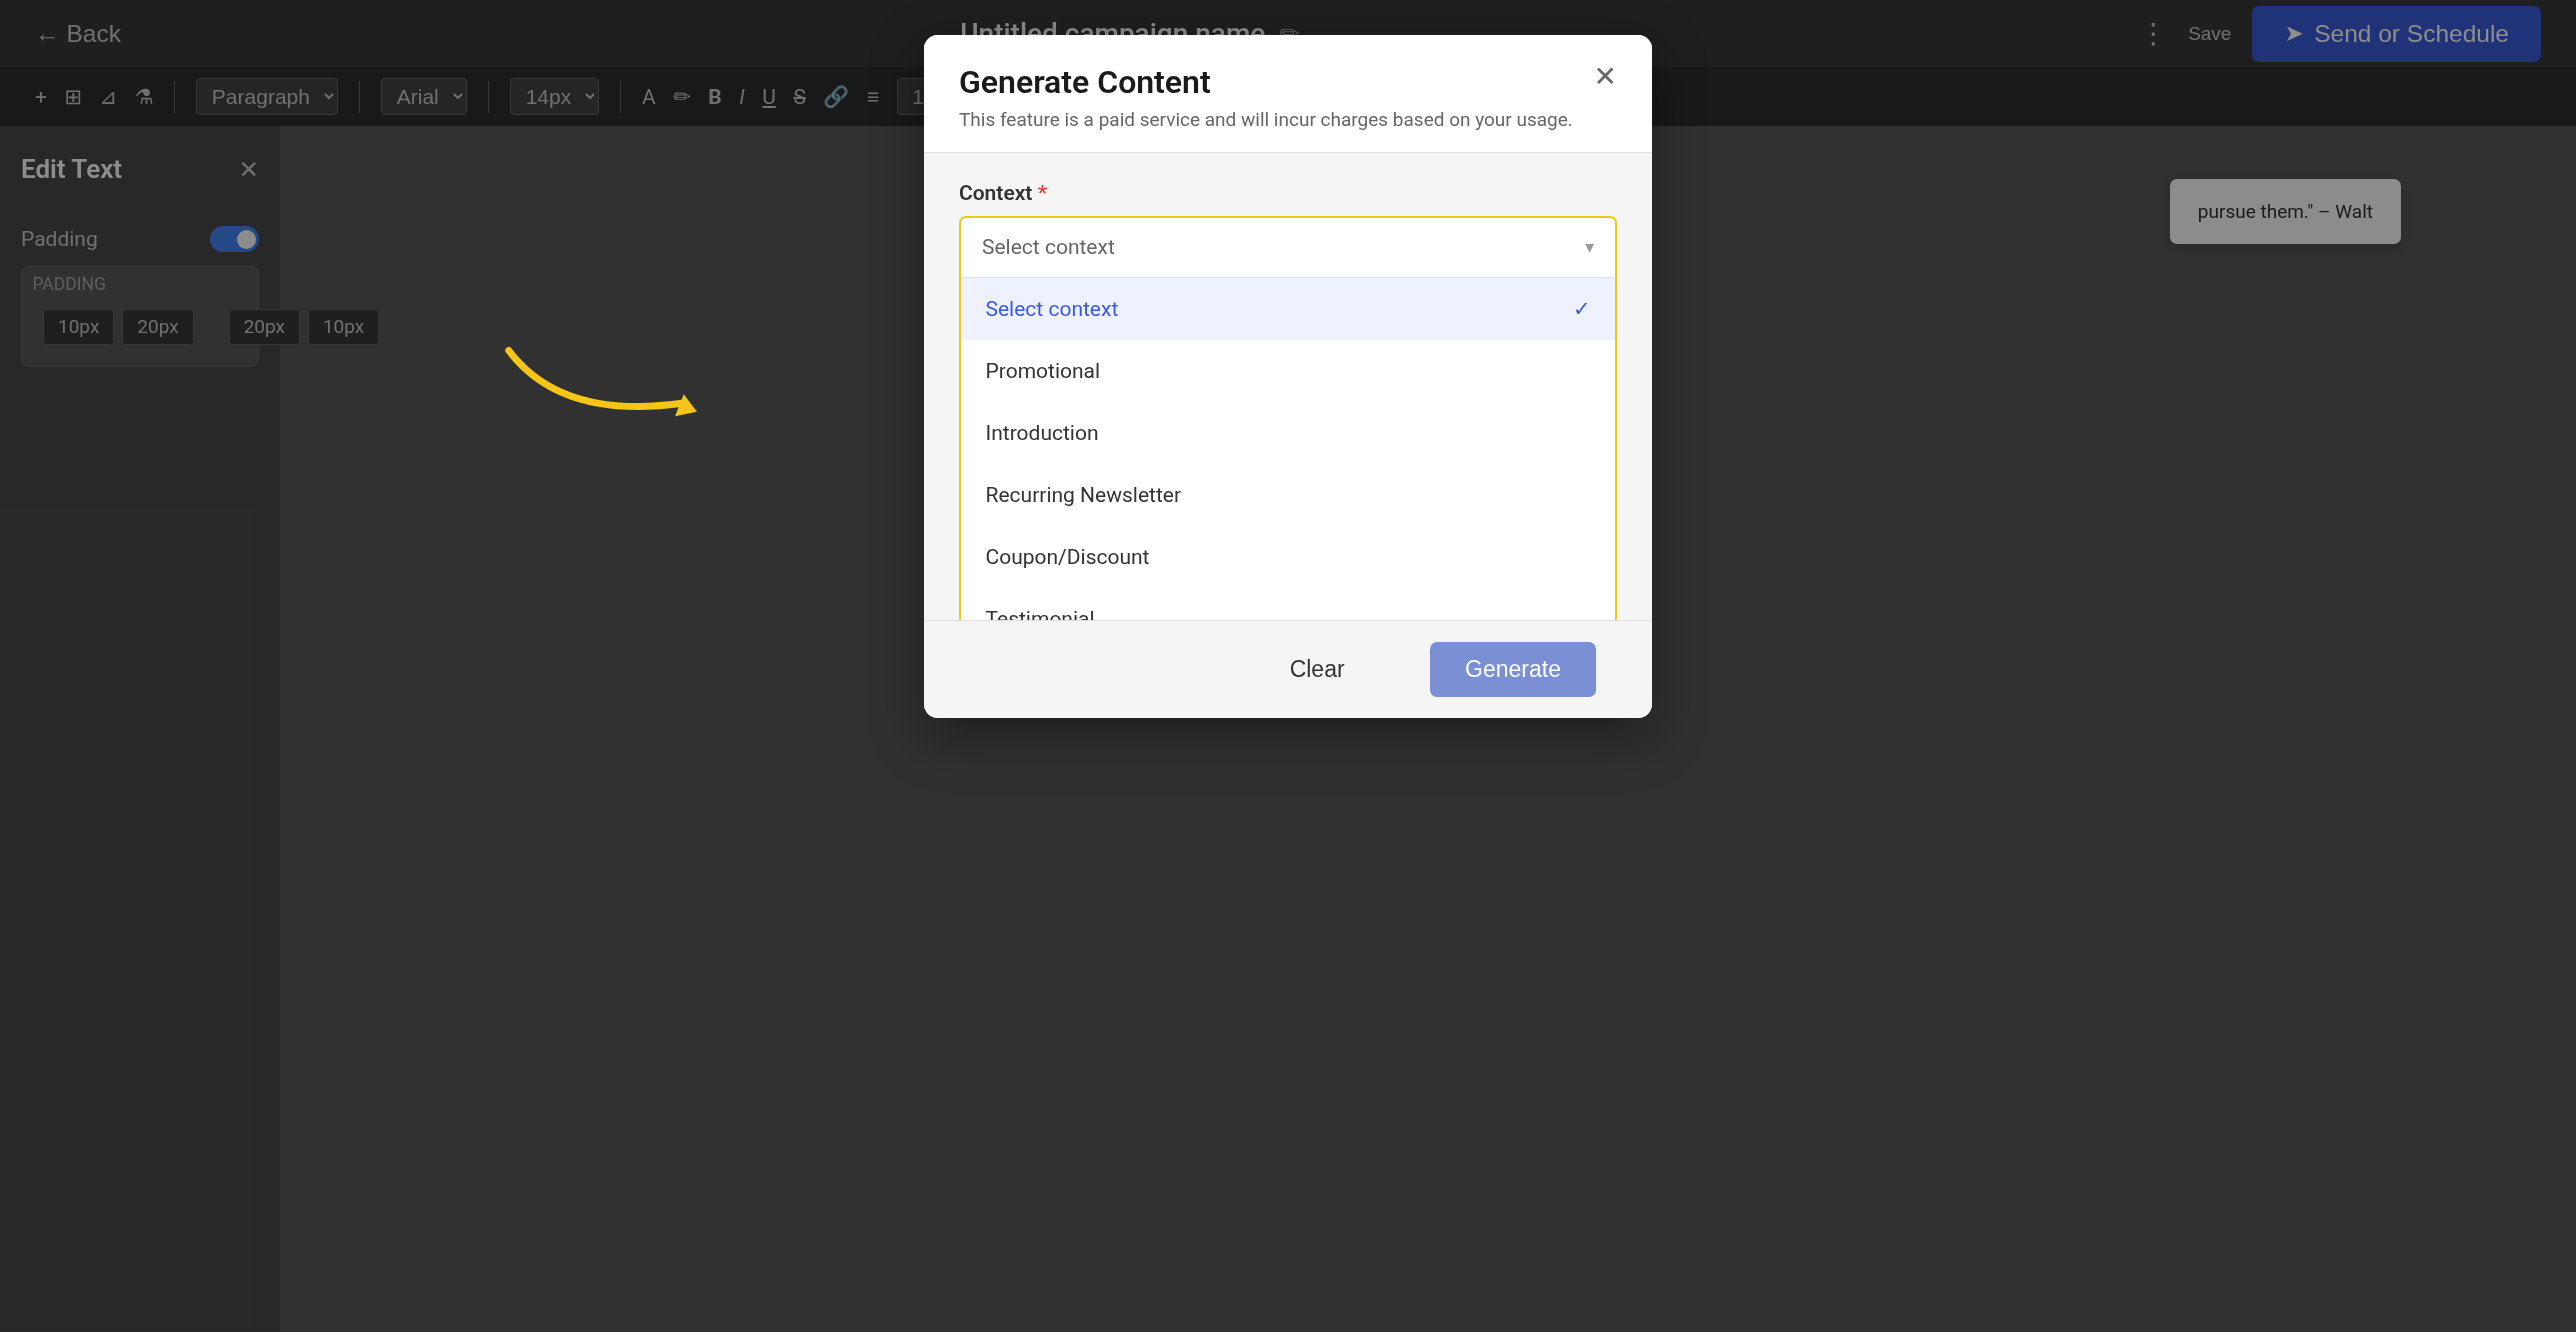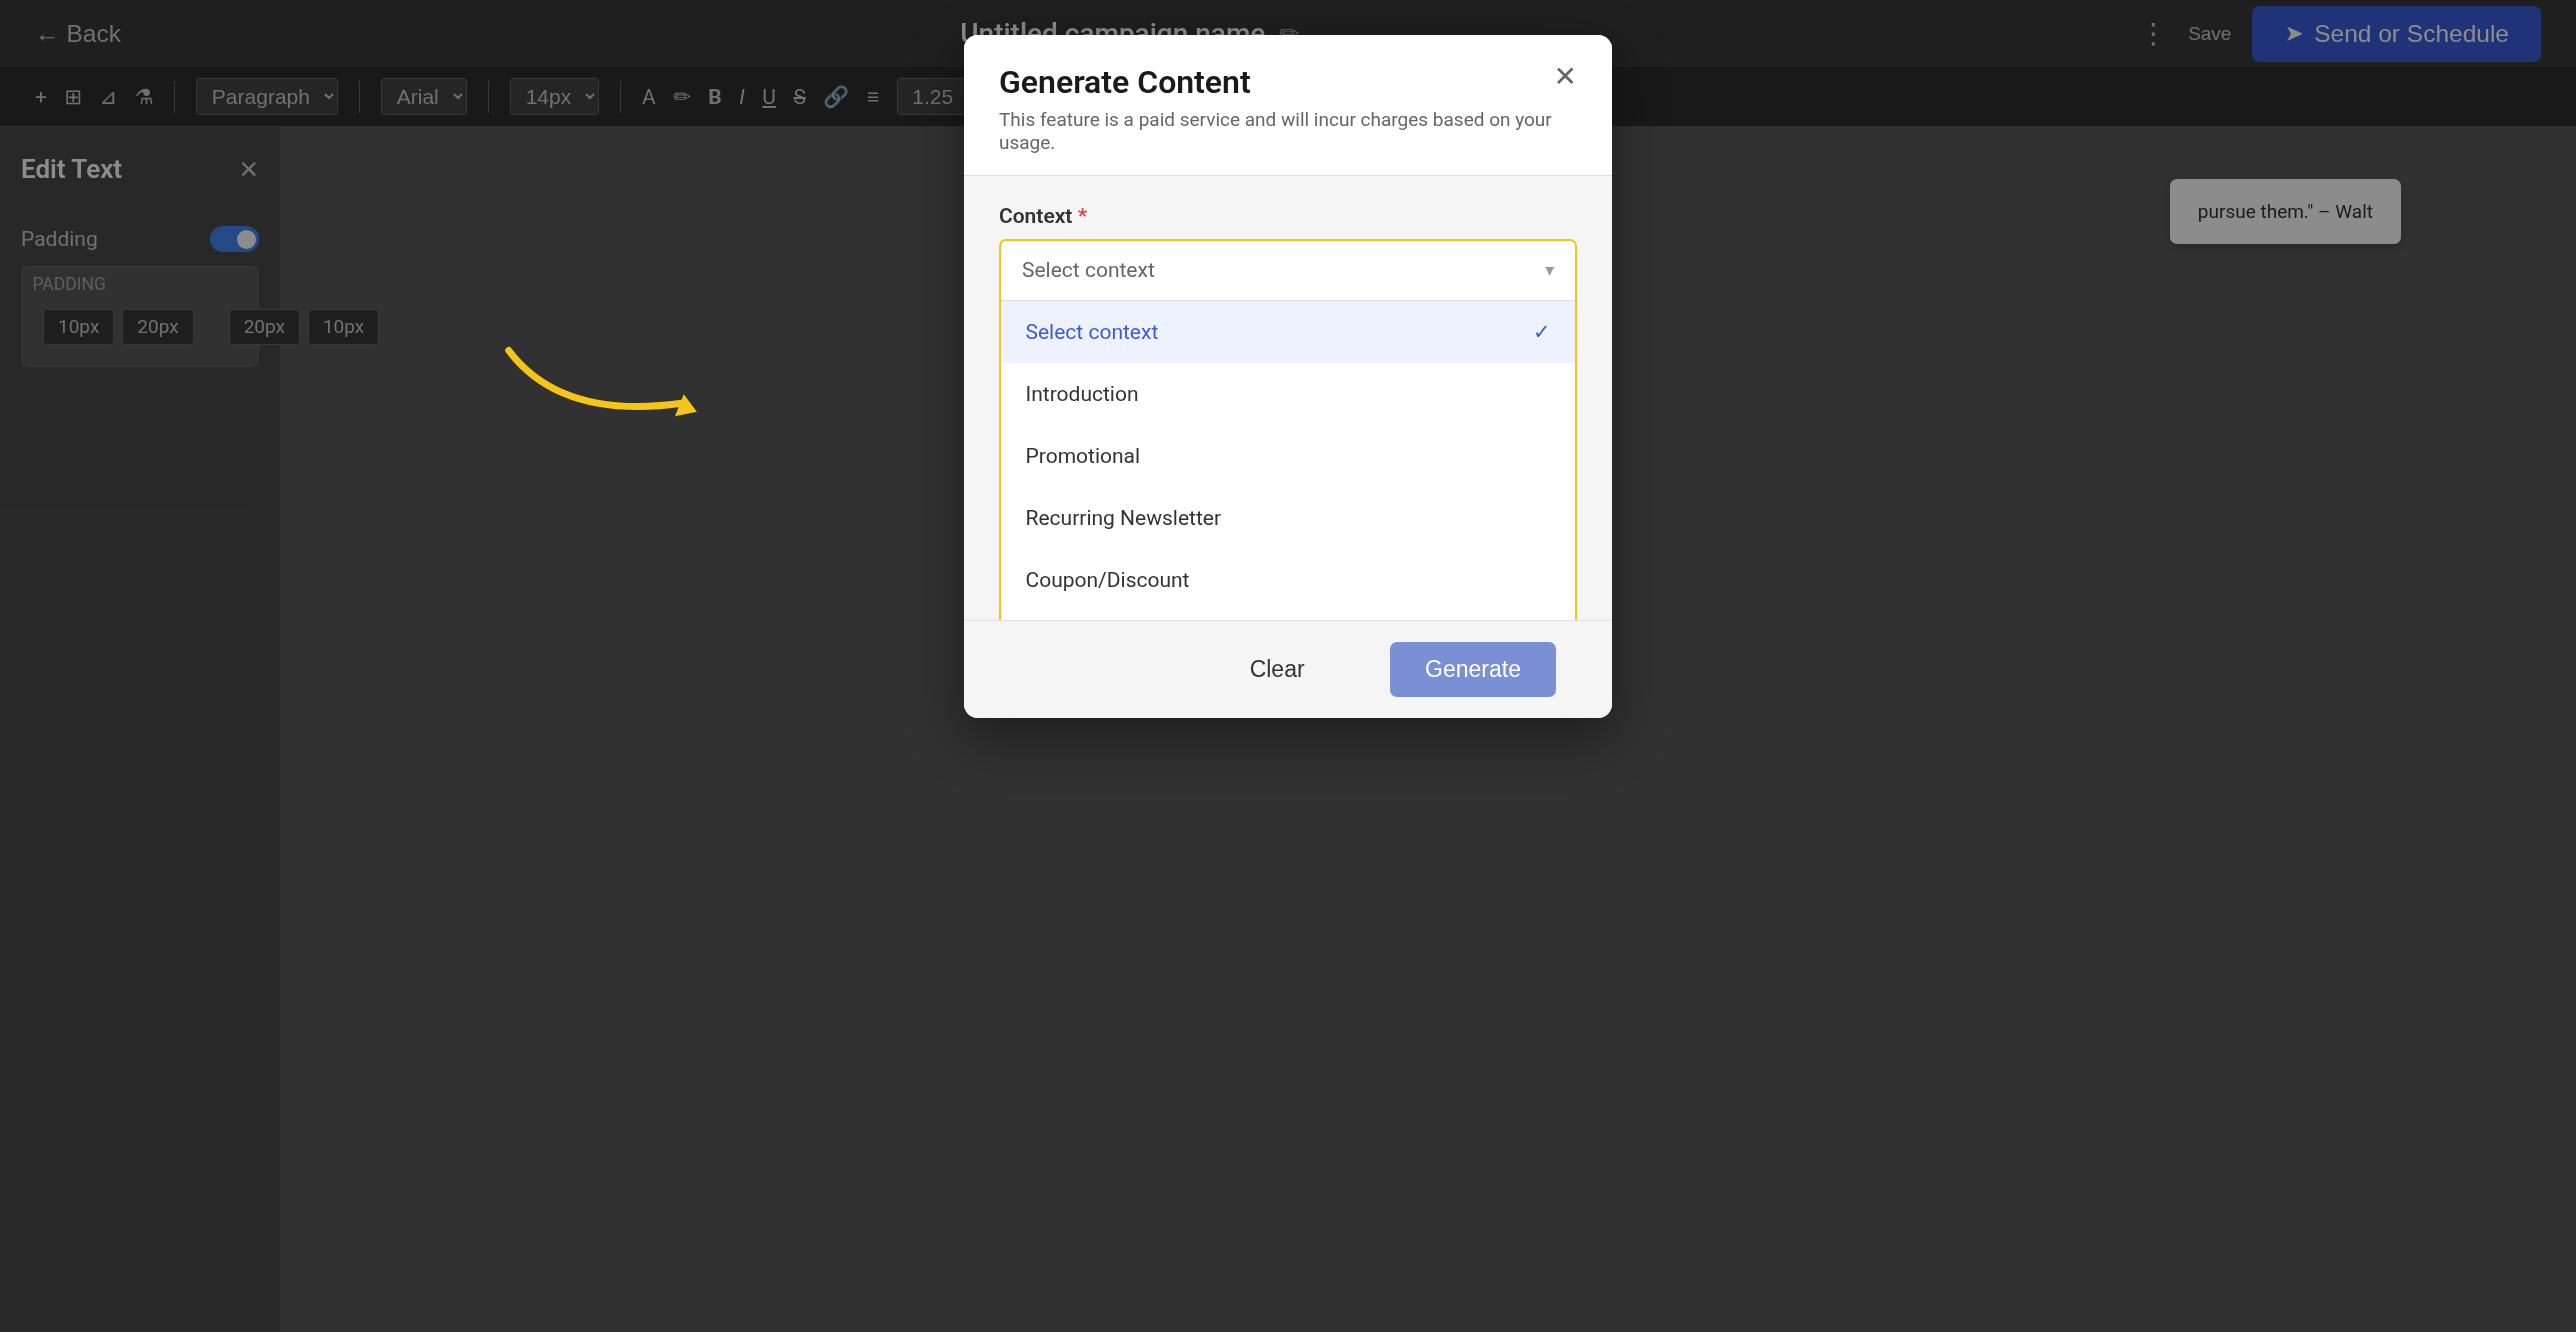--- a/index.html
+++ b/index.html
@@ -241,21 +241,21 @@
       display: flex;
       align-items: flex-start;
       justify-content: center;
       padding-top: 35px;
     }
 
     
     .modal {
       background: #f5f5f5;
       border-radius: 14px;
-      width: 648px;
+      width: 728px;
       max-height: 683px;
       overflow: hidden;
       position: relative;
       display: flex;
       flex-direction: column;
       box-shadow: 0 17.5px 53px rgba(0,0,0,0.4);
     }
     .modal-header {
       background: #fff;
       padding: 28px 35px 21px;
@@ -512,24 +512,24 @@
         <div class="dropdown-trigger">
           <span>Select context</span>
           <span class="chevron">▾</span>
         </div>
         <div class="dropdown-list">
           <div class="dropdown-option selected">
             <span>Select context</span>
             <span class="check-icon">✓</span>
           </div>
           <div class="dropdown-option">
-            <span>Introduction</span>
+            <span>Promotional</span>
           </div>
           <div class="dropdown-option">
-            <span>Promotional</span>
+            <span>Introduction</span>
           </div>
           <div class="dropdown-option">
             <span>Recurring Newsletter</span>
           </div>
           <div class="dropdown-option">
             <span>Coupon/Discount</span>
           </div>
           <div class="dropdown-option">
             <span>Testimonial</span>
           </div>

